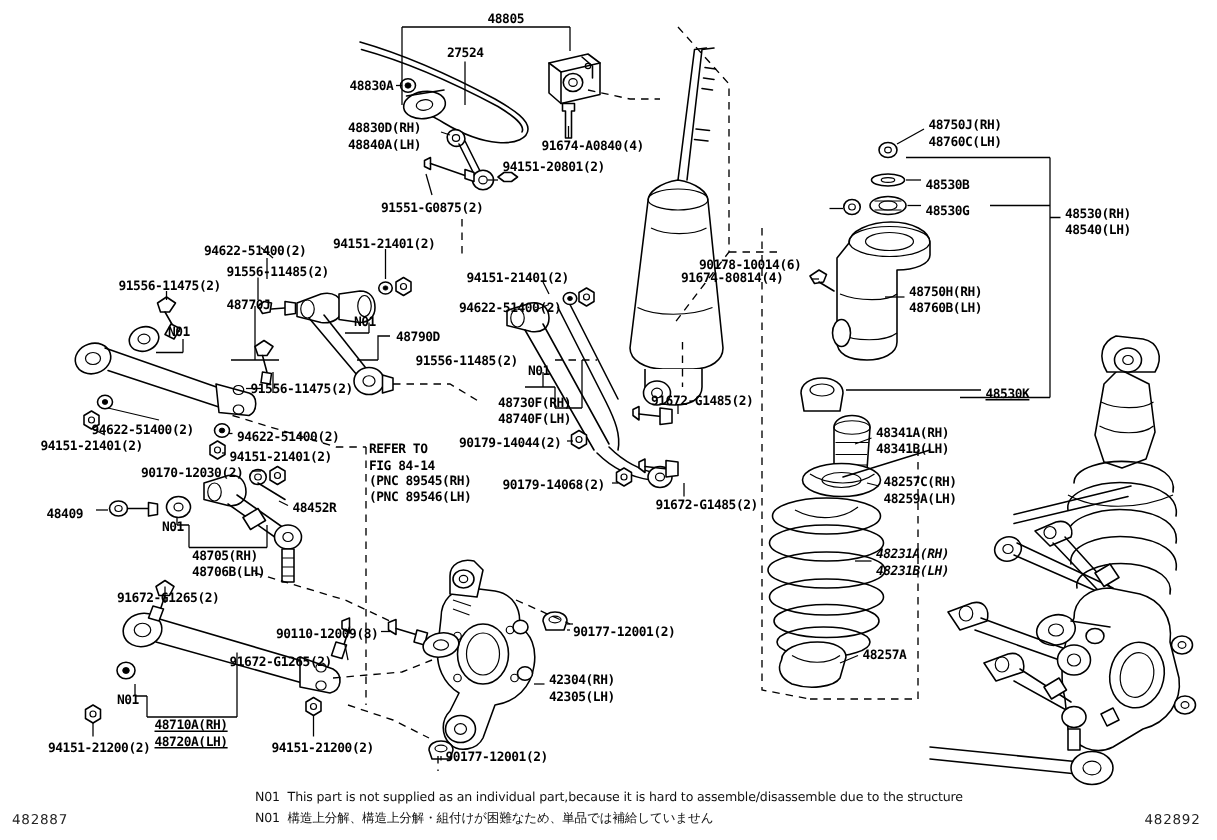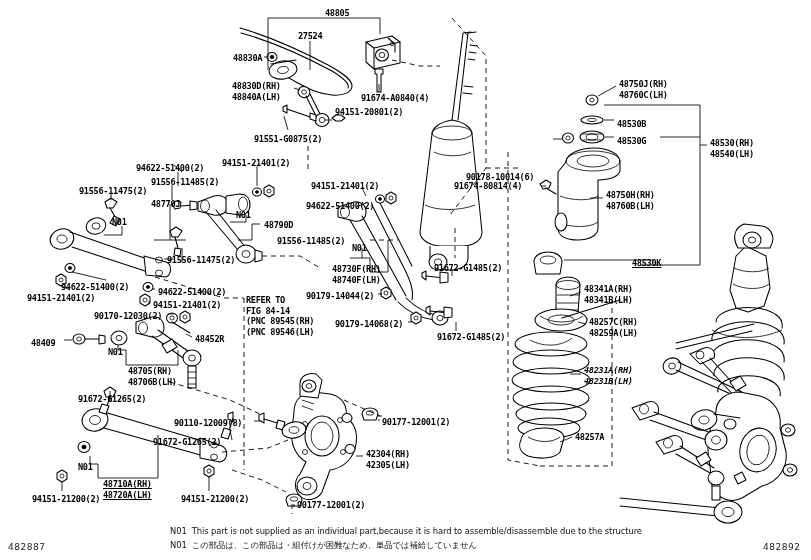--- a/index.html
+++ b/index.html
@@ -575,21 +575,21 @@
       <div class="lbl two" style="left: 619px; top: 79px;">48750J(RH)
 48760C(LH)</div>
       <div class="lbl" style="left: 617px; top: 119px;">48530B</div>
       <div class="lbl" style="left: 466px; top: 136px; margin-top: 36px;">90178-10014(6)</div>
       <div class="lbl" style="left: 617px; top: 136px;">48530G</div>
       <div class="lbl two" style="left: 710px; top: 138px;">48530(RH)
 48540(LH)</div>
       <div class="lbl" style="left: 454px; top: 181px;">91674-80814(4)</div>
       <div class="lbl two" style="left: 606px; top: 190px;">48750H(RH)
 48760B(LH)</div>
-      <div class="lbl" style="left: 632px; top: 258px; text-decoration: underline;">48530K</div>
+      <div class="lbl" style="left: 657px; top: 258px; text-decoration: underline;">48530K</div>
       <div class="lbl two" style="left: 584px; top: 284px; text-align: center;">48341A(RH)
 48341B(LH)</div>
       <div class="lbl two" style="left: 589px; top: 317px;">48257C(RH)
 48259A(LH)</div>
       <div class="lbl two" style="left: 584px; top: 365px; font-style: italic;">48231A(RH)
 48231B(LH)</div>
       <div class="lbl" style="left: 575px; top: 432px;">48257A</div>
       <div class="lbl" style="left: 136px; top: 163px;">94622-51400(2)</div>
       <div class="lbl" style="left: 222px; top: 158px;">94151-21401(2)</div>
       <div class="lbl" style="left: 151px; top: 177px;">91556-11485(2)</div>
@@ -613,37 +613,37 @@
       <div class="lbl" style="left: 306px; top: 291px;">90179-14044(2)</div>
       <div class="lbl" style="left: 335px; top: 319px;">90179-14068(2)</div>
       <div class="lbl" style="left: 434px; top: 263px;">91672-G1485(2)</div>
       <div class="lbl" style="left: 437px; top: 332px;">91672-G1485(2)</div>
       <div class="lbl" style="left: 195px; top: 334px;">48452R</div>
       <div class="lbl" style="left: 31px; top: 338px;">48409</div>
       <div class="lbl" style="left: 108px; top: 347px;">N01</div>
       <div class="lbl two" style="left: 128px; top: 366px;">48705(RH)
 48706B(LH)</div>
       <div class="lbl" style="left: 78px; top: 394px;">91672-G1265(2)</div>
-      <div class="lbl" style="left: 158px; top: 418px; padding-left: 16px;">90110-12009(8)</div>
+      <div class="lbl" style="left: 168px; top: 418px; padding-left: 16px;">90110-12009(8)</div>
       <div class="lbl" style="left: 153px; top: 437px;">91672-G1265(2)</div>
       <div class="lbl" style="left: 78px; top: 462px;">N01</div>
       <div class="lbl two" style="left: 103px; top: 479px; text-decoration: underline;">48710A(RH)
 48720A(LH)</div>
       <div class="lbl" style="left: 32px; top: 494px;">94151-21200(2)</div>
       <div class="lbl" style="left: 181px; top: 494px;">94151-21200(2)</div>
       <div class="lbl" style="left: 382px; top: 417px;">90177-12001(2)</div>
       <div class="lbl" style="left: 297px; top: 500px;">90177-12001(2)</div>
       <div class="lbl two" style="left: 366px; top: 449px;">42304(RH)
 42305(LH)</div>
     </div>
 
   <div class="lbl" id="refer" style="left: 246px; top: 295px;">REFER TO
 FIG 84-14
 (PNC 89545(RH)
 (PNC 89546(LH)</div>
 
   <div class="note" id="fn1" style="left: 170px; top: 526px;">N01  This part is not supplied as an individual part,because it is hard to assemble/disassemble due to the structure</div>
-  <div class="note" id="fn2" style="left: 170px; top: 540px; font-family: &quot;DejaVu Sans&quot;, &quot;Liberation Sans&quot;, sans-serif;">N01  この部品は、この部品は・組付けが困難なため、単品では補給していません</div>
+  <div class="note" id="fn2" style="left: 170px; top: 540px; font-family: &quot;DejaVu Sans&quot;, &quot;Liberation Sans&quot;, sans-serif;">N01  構造上分解、構造上分解・組付けが困難なため、単品では補給していません</div>
 
   <div class="corner" id="cl" style="left: 8px; top: 542px;">482887</div>
   <div class="corner" id="cr" style="left: 763px; top: 542px;">482892</div>
 
 </div>
 
 </body></html>

